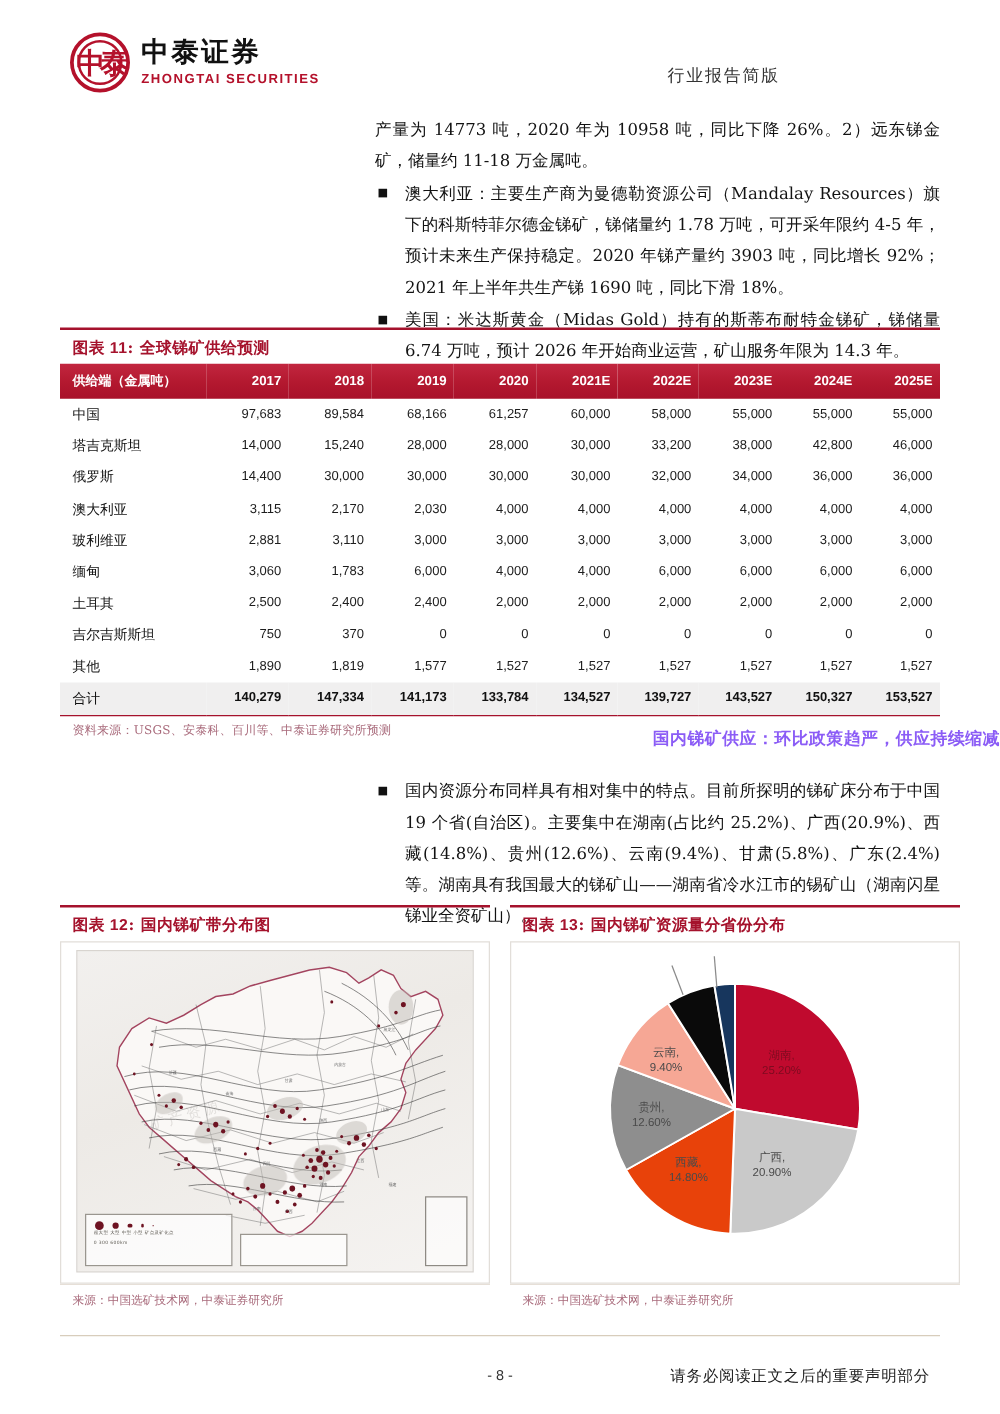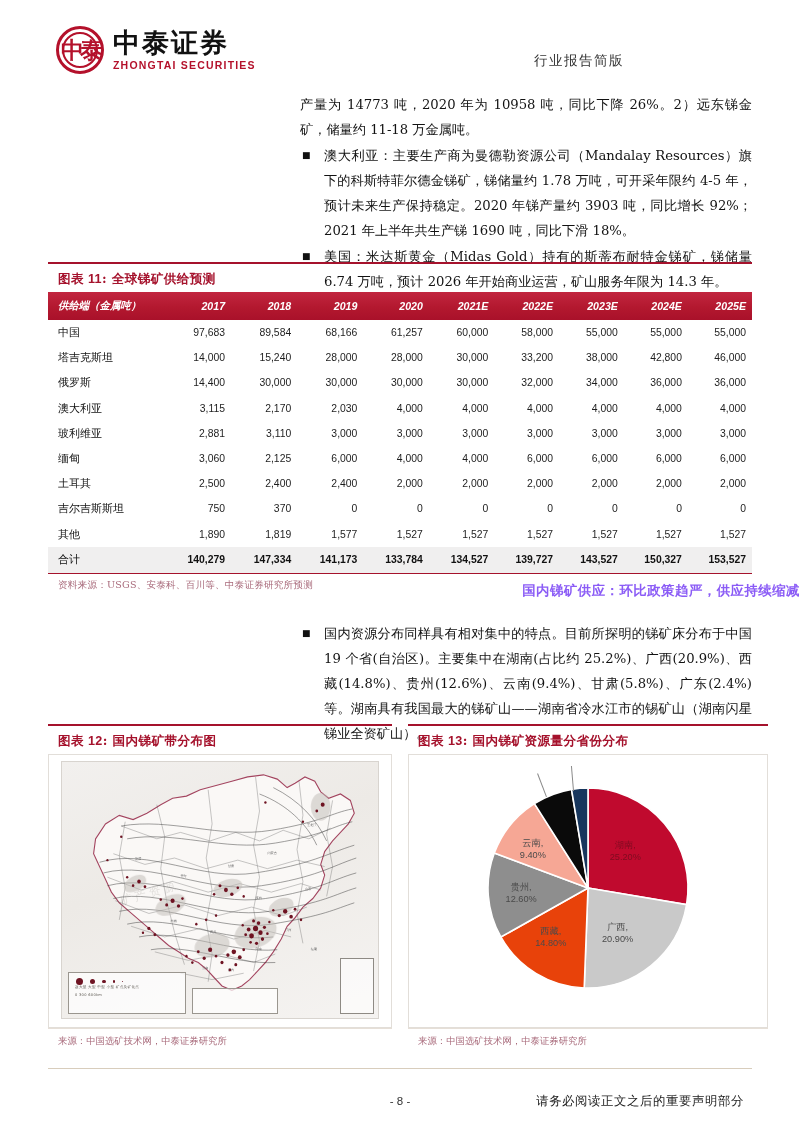--- a/index.html
+++ b/index.html
@@ -22,21 +22,21 @@
   .logo-mark .ring-inner {
     position: absolute; inset: 6px; border: 2px solid #B4112B; border-radius: 50%;
   }
   .logo-mark .glyph {
     position: absolute; inset: 0; display: flex; align-items: center; justify-content: center;
     font-family: "Liberation Serif", serif; font-size: 23px; font-weight: 700; color: #B4112B;
     letter-spacing: -4px; line-height: 1;
   }
   .logo-text { display: flex; flex-direction: column; justify-content: center; }
   .logo-cn {
-    font-family: "DejaVu Sans", sans-serif; font-size: 27px; font-weight: 700;
+    font-family: "DejaVu Sans", sans-serif; font-size: 22px; font-weight: 700;
     color: #111; letter-spacing: 2px; line-height: 1.05;
   }
   .logo-en {
     font-family: "Liberation Sans", sans-serif; font-size: 10.5px; font-weight: 700;
     color: #B4112B; letter-spacing: 1.2px; margin-top: 2px;
   }
   .header-right {
     position: absolute; right: 56px; top: 52px;
     font-family: "DejaVu Serif", serif; font-size: 13.5px; color: #333; letter-spacing: 1.5px;
   }
@@ -64,21 +64,21 @@
     color: #A5122C; letter-spacing: .4px;
   }
   .exhibit-title .num { font-family: "Liberation Sans", sans-serif; font-weight: 700; }
 
   
   .tbl-block { position: absolute; left: 48px; top: 262px; width: 704px; }
   table.data { width: 100%; border-collapse: collapse; table-layout: fixed; }
   table.data thead th {
     background: linear-gradient(180deg,#C2263F 0%, #B3182F 55%, #A9112A 100%);
     color: #fff; font-family: "Liberation Sans", sans-serif; font-size: 10.6px; font-weight: 700;
-    padding: 7px 6px 7px 0; text-align: right; white-space: nowrap; font-style: italic;
+    padding: 7px 6px 7px 0; text-align: right; white-space: nowrap;
   }
   table.data thead th.lbl { text-align: left; padding-left: 10px; font-size: 10.4px; }
   table.data tbody td {
     font-family: "Liberation Sans", sans-serif; font-size: 10.4px; color: #1d1d1d;
     padding: 5.1px 6px 5.1px 0; text-align: right; white-space: nowrap;
   }
   table.data tbody td.lbl {
     text-align: left; padding-left: 10px;
     font-family: "DejaVu Serif", serif; font-size: 11px; color: #111;
   }
@@ -297,21 +297,21 @@
             <td>3,000</td>
             <td>3,000</td>
             <td>3,000</td>
             <td>3,000</td>
             <td>3,000</td>
             <td>3,000</td>
           </tr>
           <tr>
             <td class="lbl">缅甸</td>
             <td>3,060</td>
-            <td>2,125</td>
+            <td>1,783</td>
             <td>6,000</td>
             <td>4,000</td>
             <td>4,000</td>
             <td>6,000</td>
             <td>6,000</td>
             <td>6,000</td>
             <td>6,000</td>
           </tr>
           <tr>
             <td class="lbl">土耳其</td>

